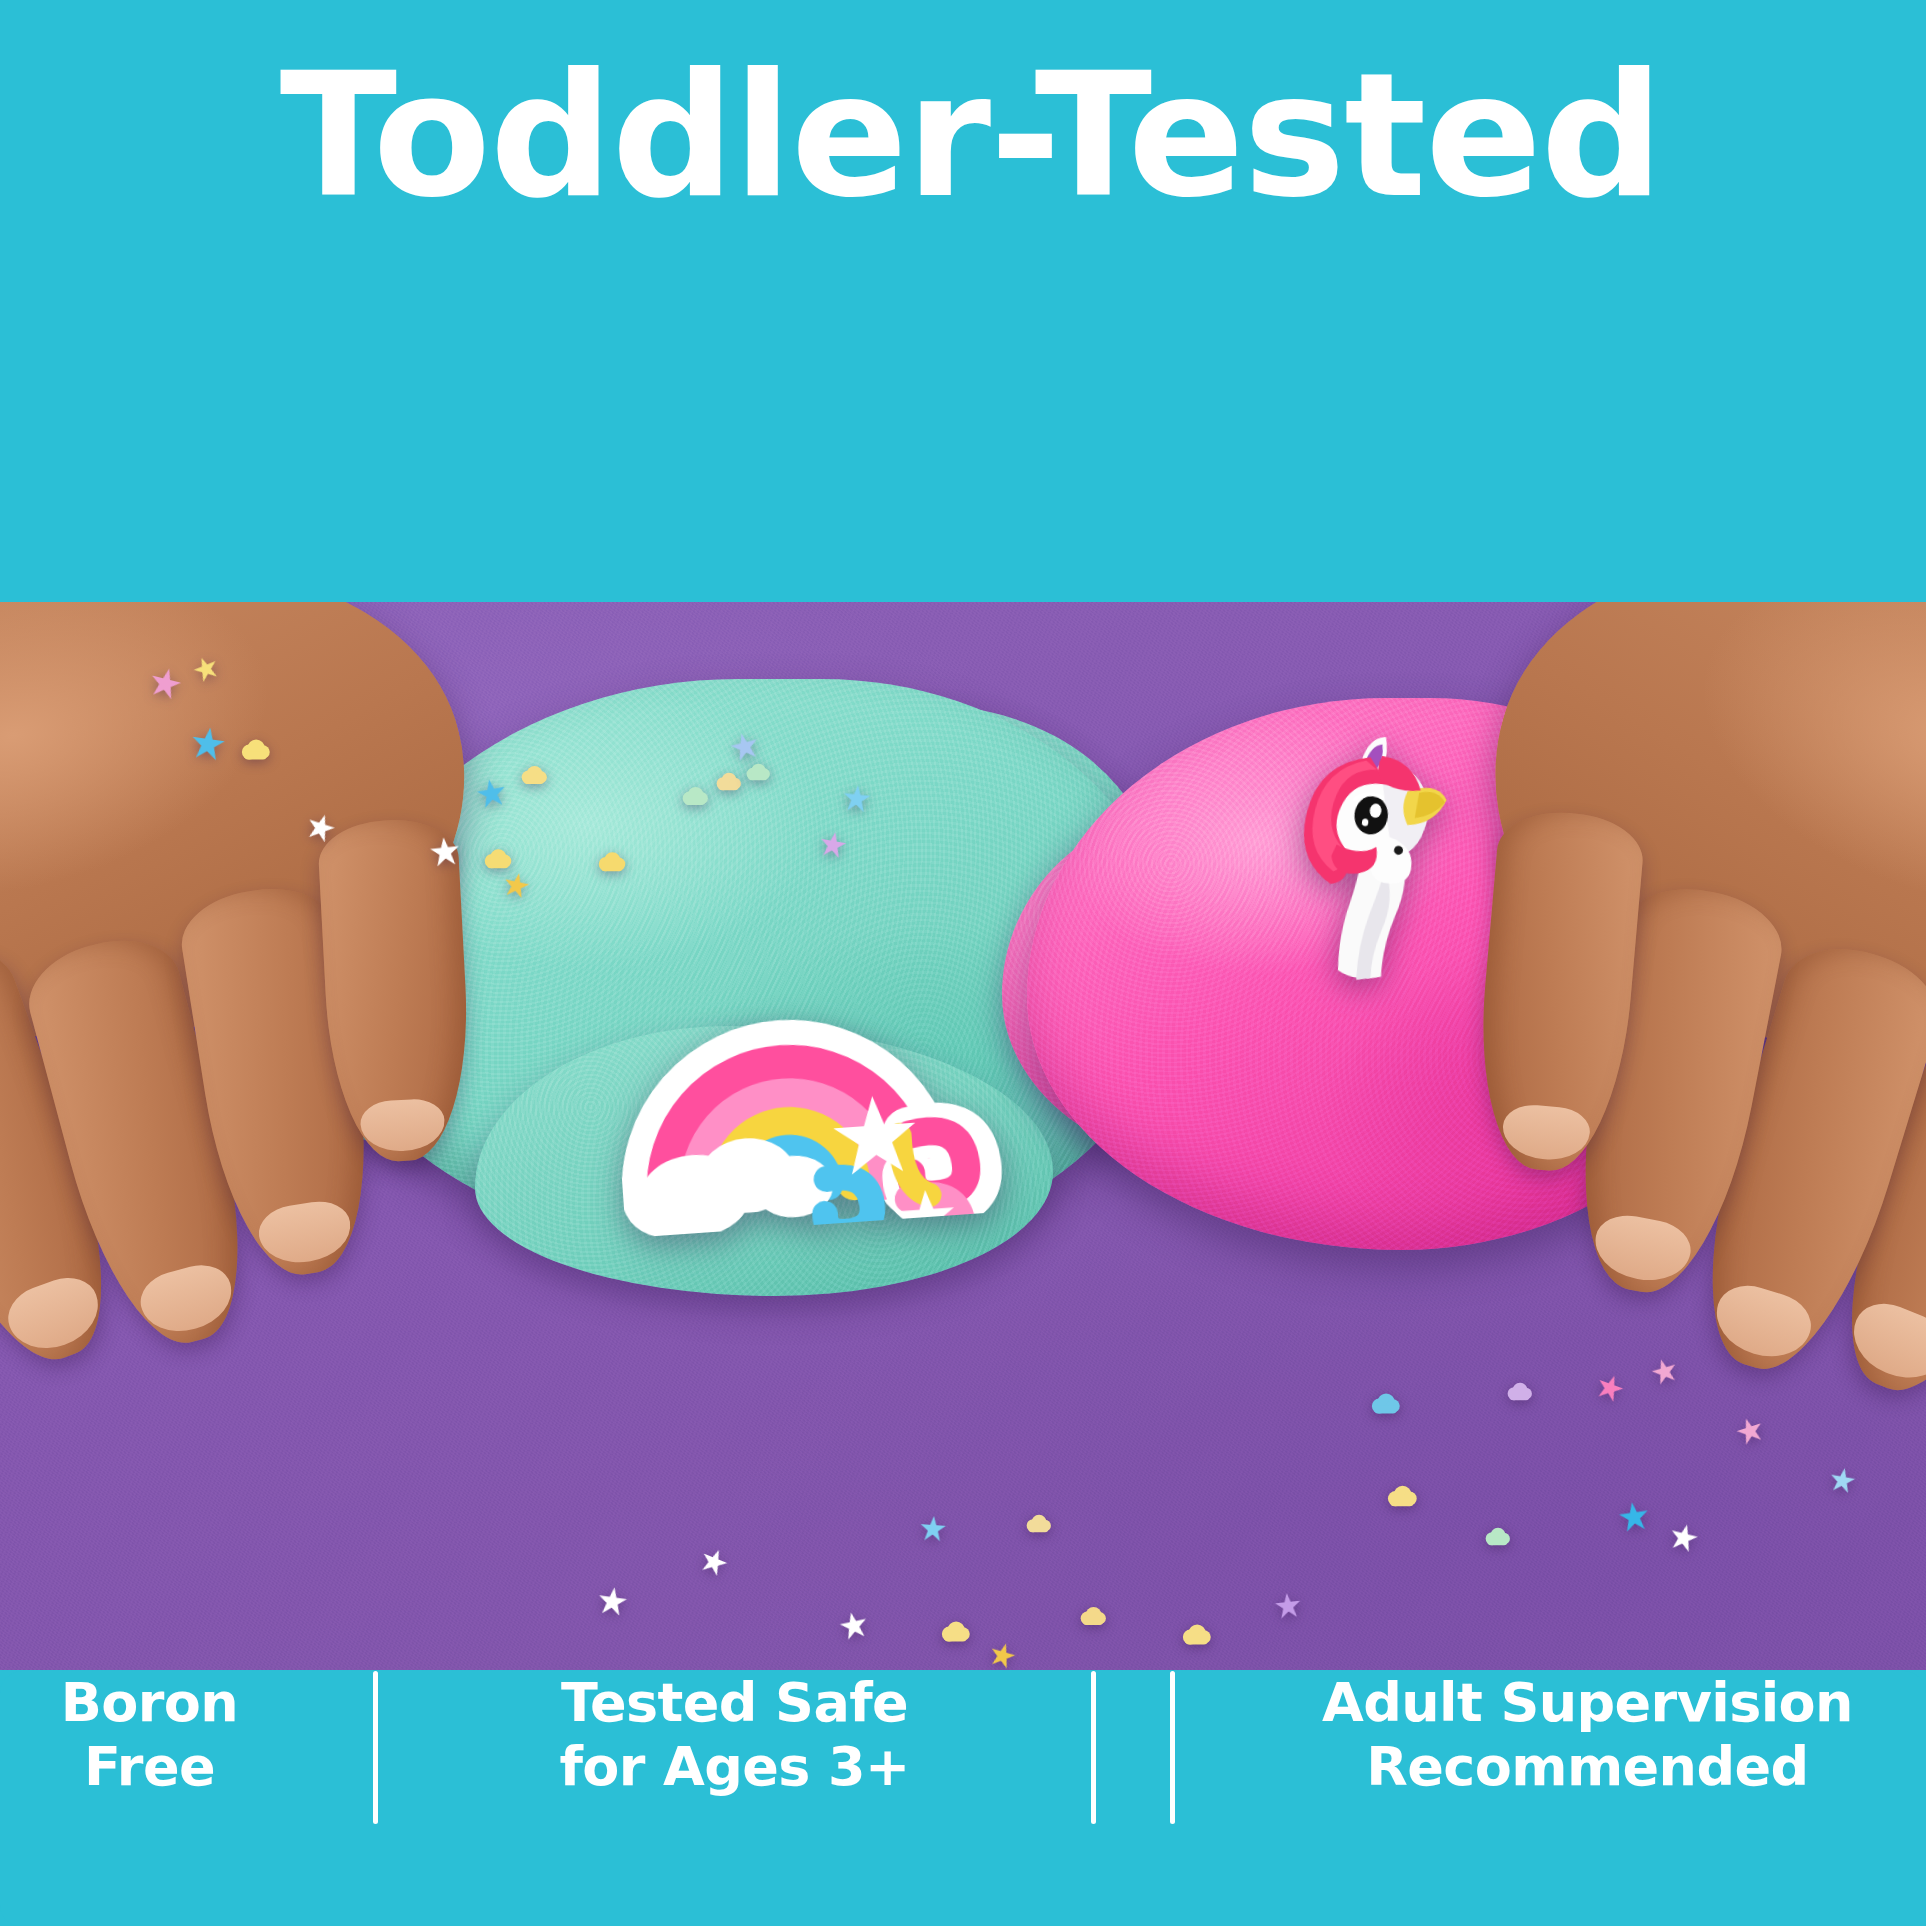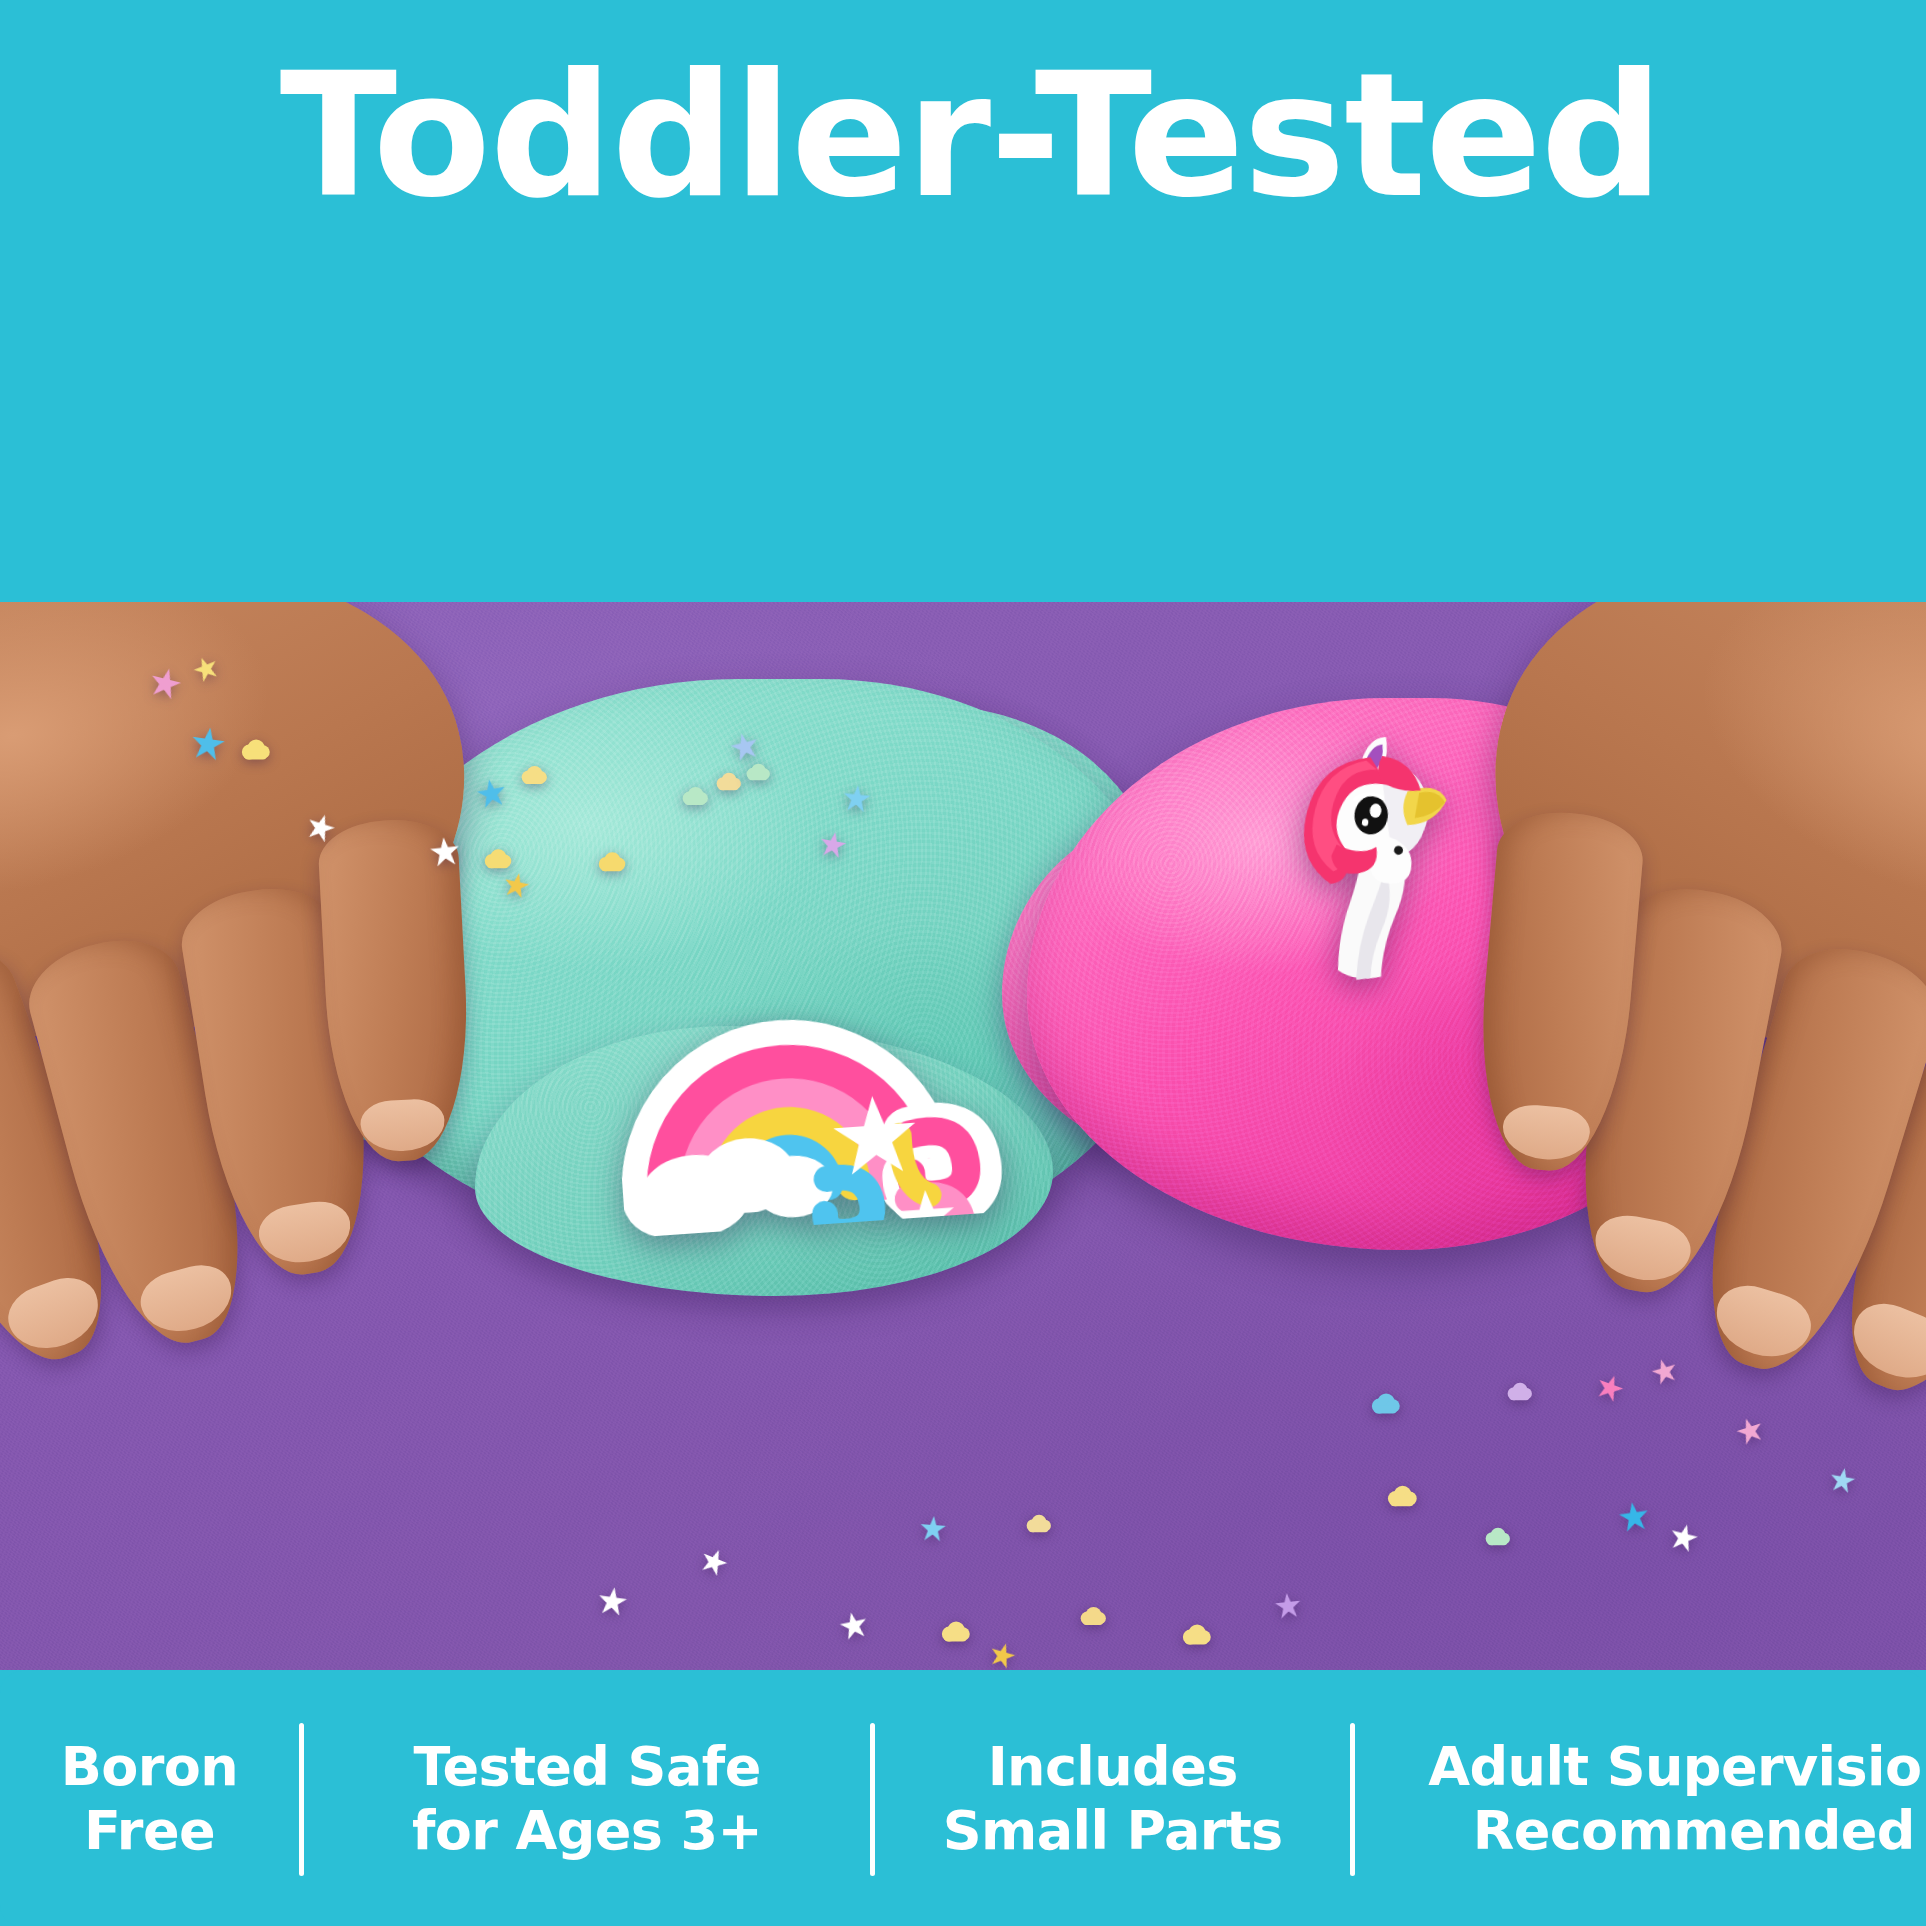--- a/index.html
+++ b/index.html
@@ -143,21 +143,21 @@
     filter:drop-shadow(0 9px 15.4px rgba(50,20,70,.42));
   }
 
   
   .sprinkle{position:absolute;filter:drop-shadow(0 3.2px 5.8px rgba(50,20,70,.38));}
 
   
   .bottom-banner{
     position:absolute;left:0;top:1671px;width:1926px;height:256px;
     background:#2BBFD6;
-    display:flex;align-items:center;justify-content:space-between;
+    display:flex;justify-content:space-between;
     padding:0 0;
     box-sizing:border-box;
     border-radius:22px;
   }
   .feature{
     flex:0 0 auto;
     text-align:center;color:#ffffff;
     font-family:"DejaVu Sans",sans-serif;font-weight:700;
     font-size:54px;line-height:1.18;letter-spacing:-0.6px;
     white-space:pre-line;
@@ -491,21 +491,19 @@
       </div>
   </div>
 
   <div class="bottom-banner">
     <div class="feature feat-0">Boron
 Free</div>
     <div class="divider"></div>
     <div class="feature feat-1">Tested Safe
 for Ages 3+</div>
     <div class="divider"></div>
-    <div class="feature feat-2">Includes
-Small Parts</div>
     <div class="divider"></div>
     <div class="feature feat-3">Adult Supervision
 Recommended</div>
   </div>
 
 </div>
 
 
 </body></html>

